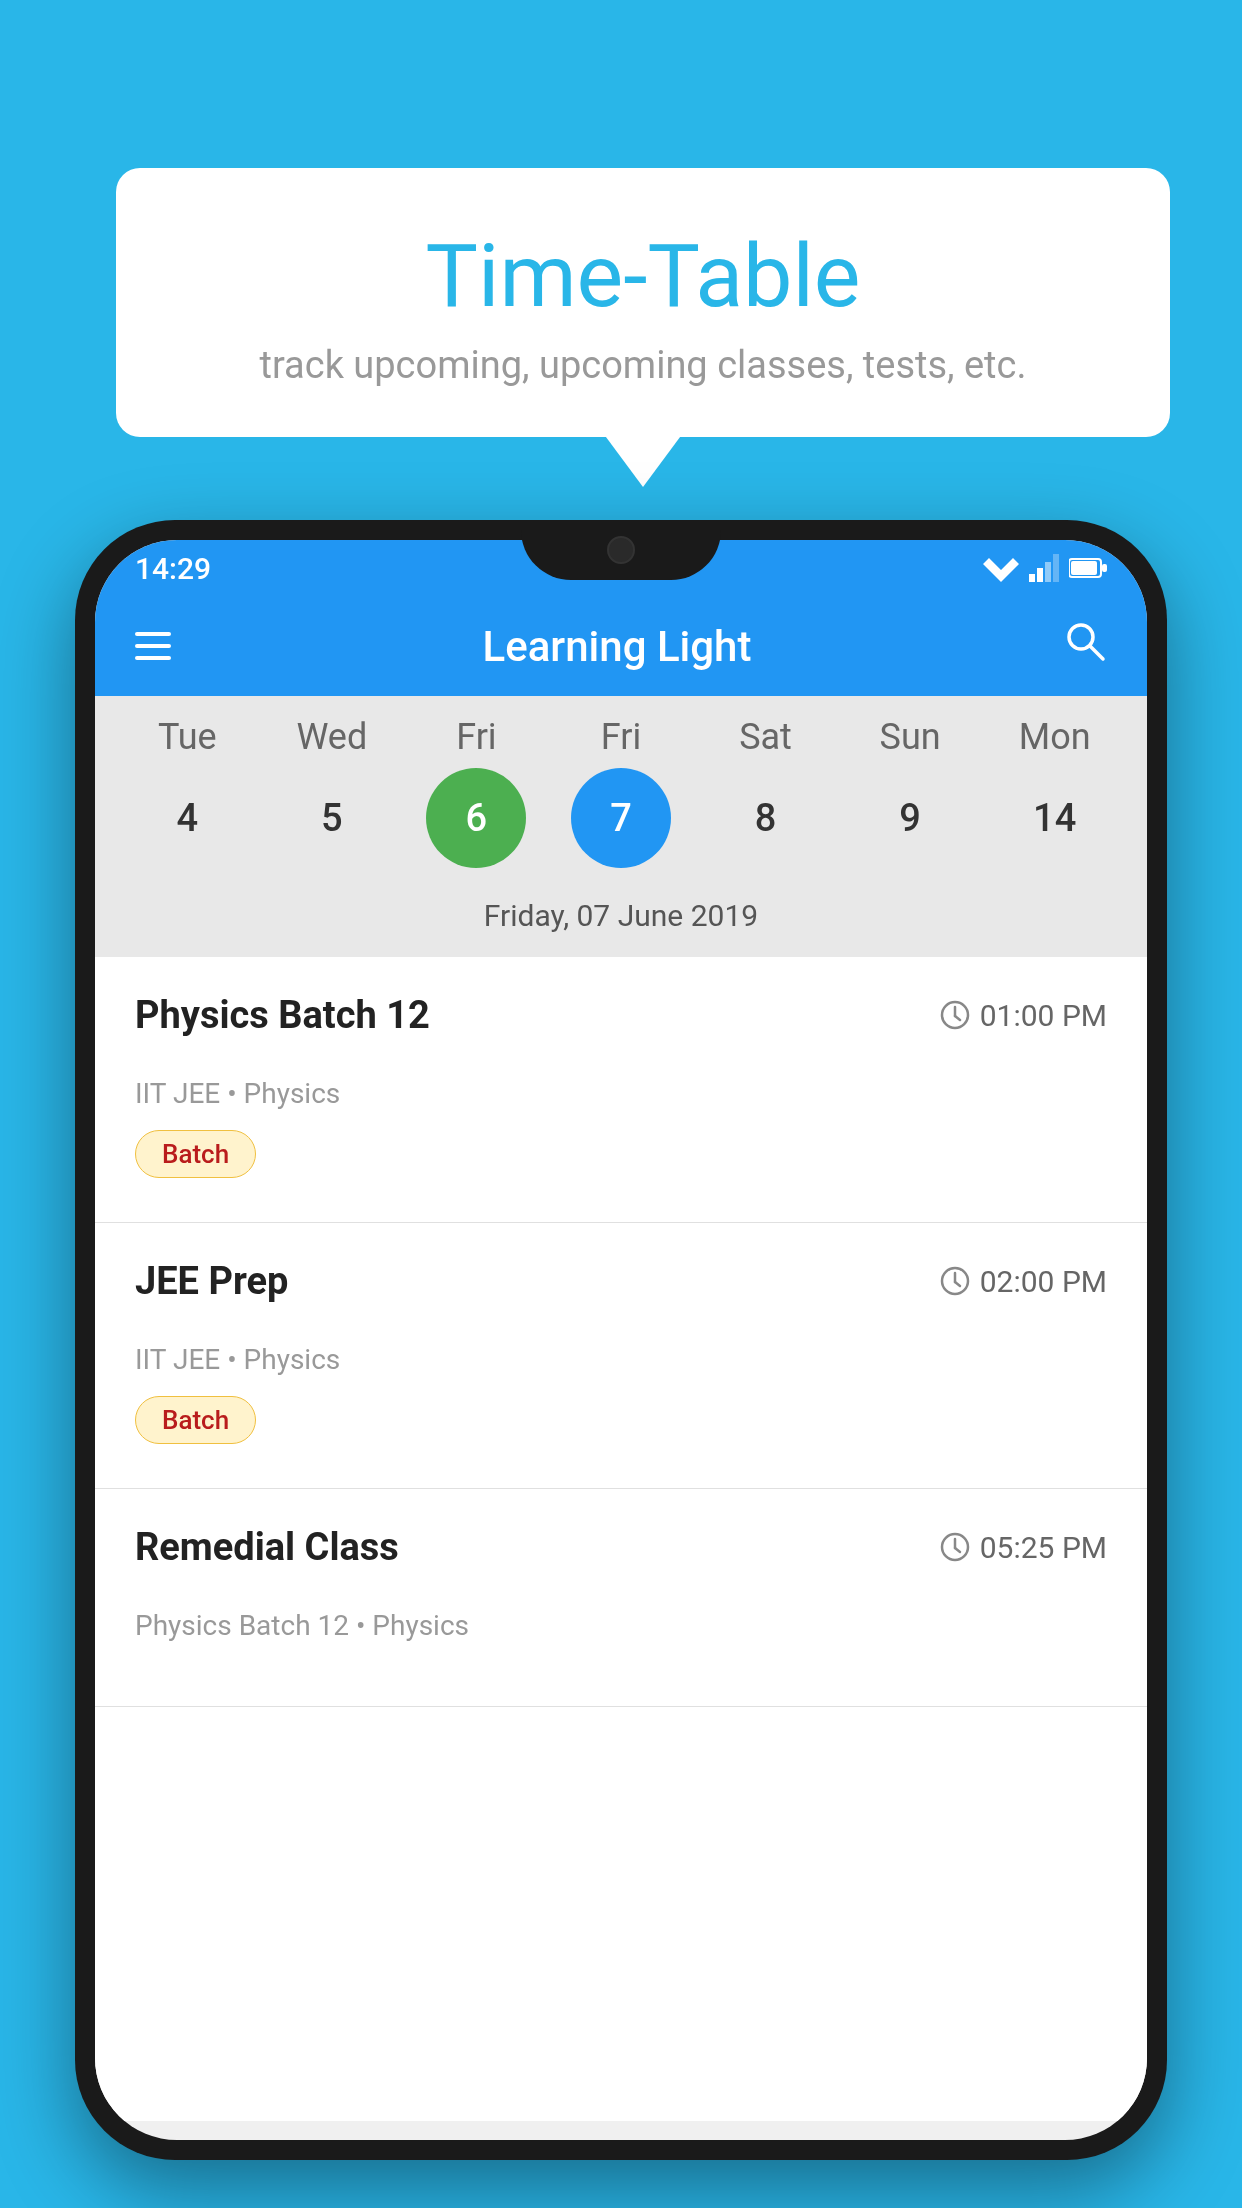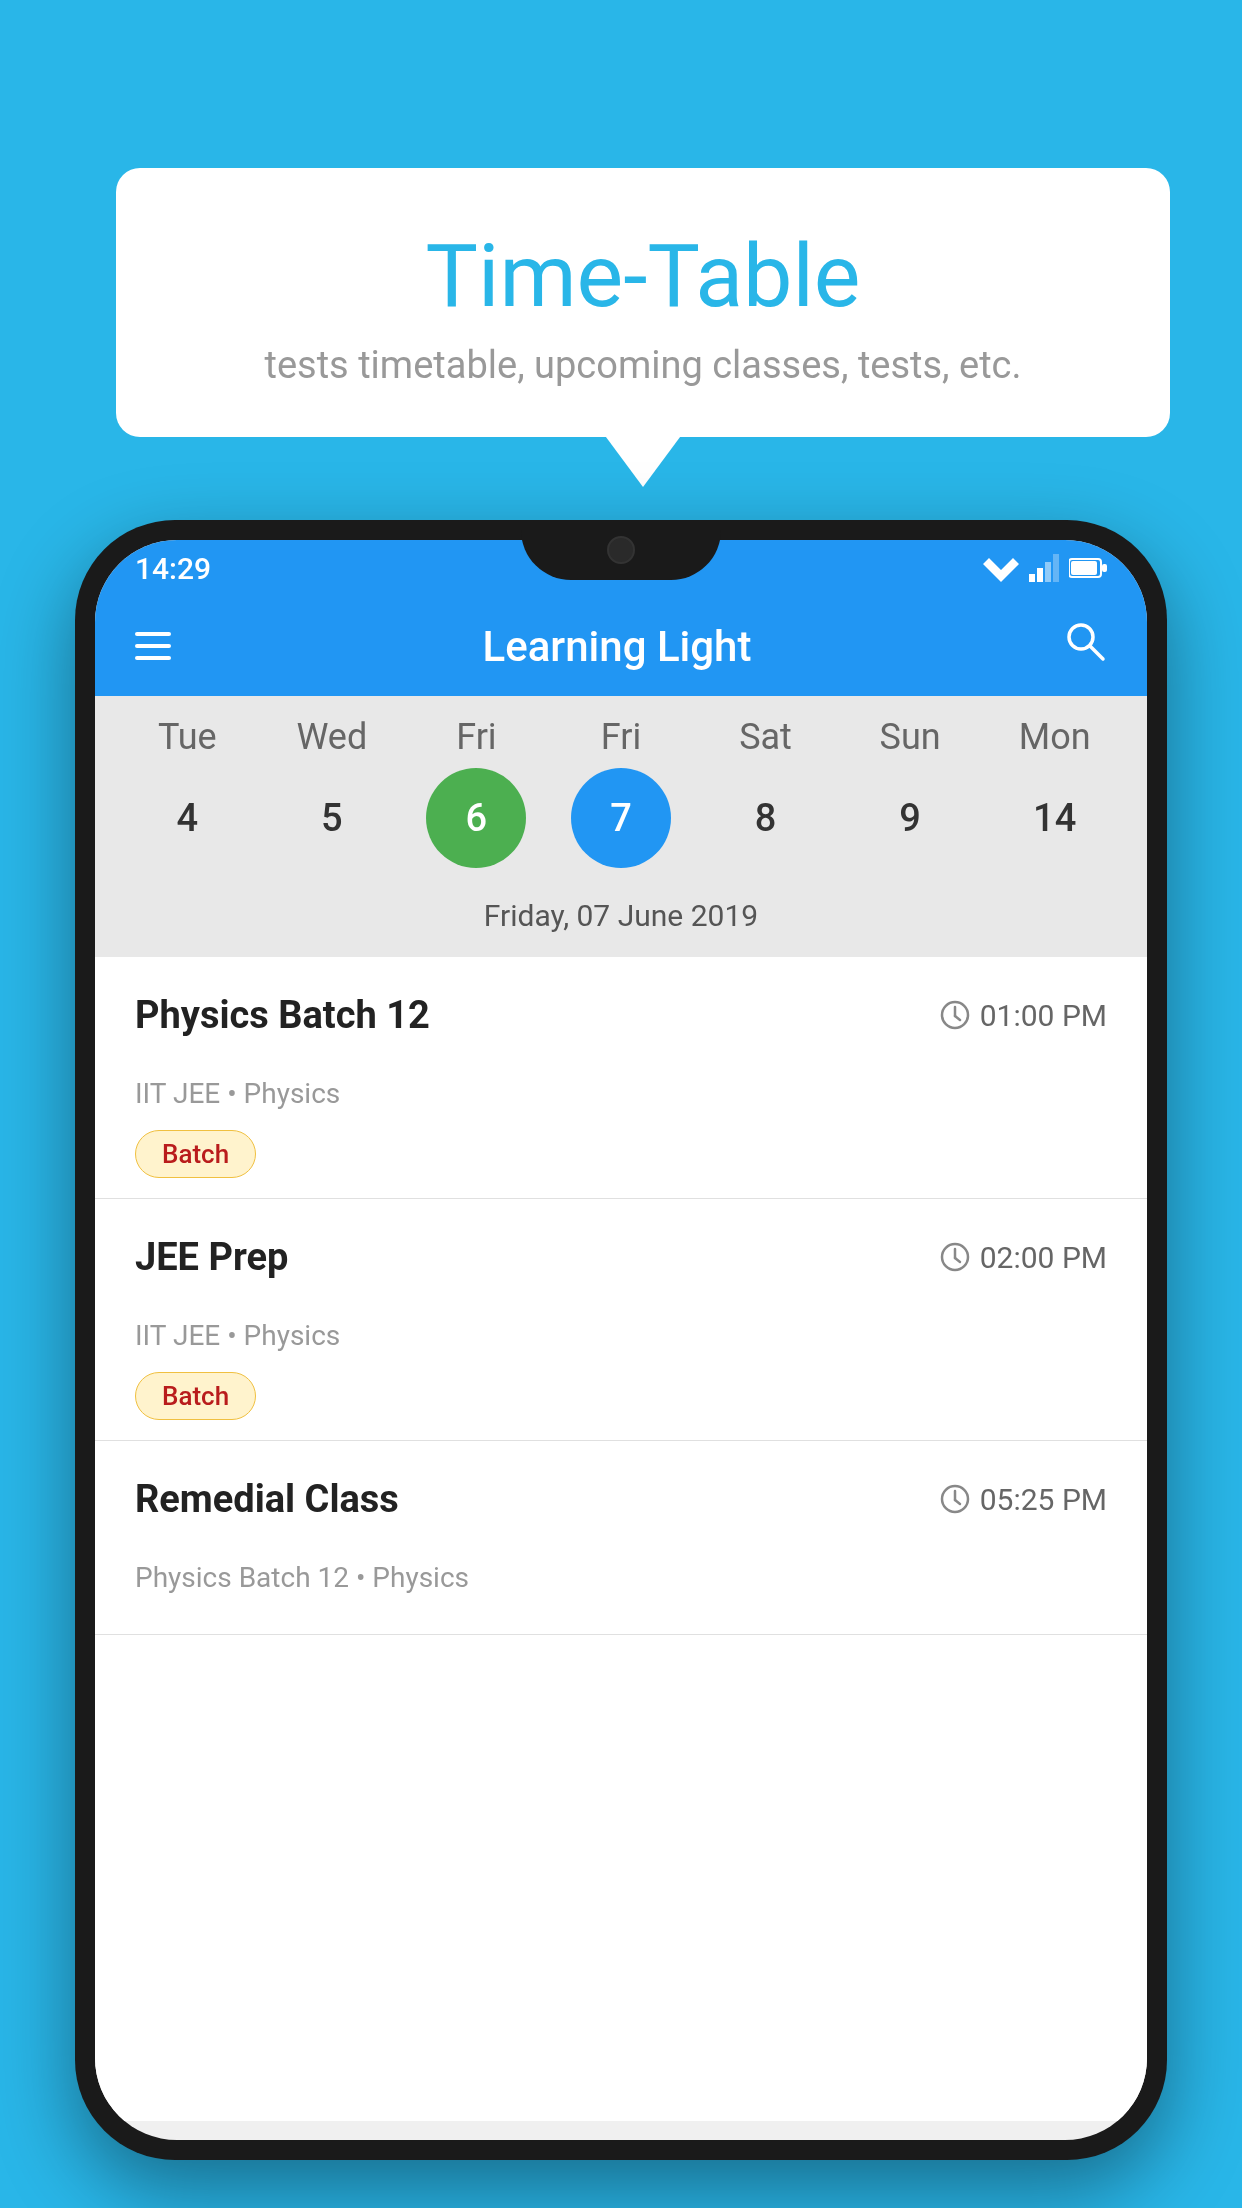--- a/index.html
+++ b/index.html
@@ -232,21 +232,21 @@
 
     
     .class-list {
       background: white;
       overflow-y: auto;
       height: calc(100% - 56px - 100px - 280px);
     }
 
     .class-item {
       background: white;
-      padding: 36px 40px 20px;
+      padding: 36px 40px 44px;
       border-bottom: 1px solid #e0e0e0;
     }
 
     .class-item-header {
       display: flex;
       justify-content: space-between;
       align-items: center;
       margin-bottom: 12px;
     }
 
@@ -282,21 +282,21 @@
       font-weight: 500;
     }
 
   </style>
 </head>
 <body>
 
 <div class="speech-bubble-container">
   <div class="speech-bubble">
     <div class="bubble-title">Time-Table</div>
-    <div class="bubble-subtitle">tests timetable, upcoming classes, tests, etc.</div>
+    <div class="bubble-subtitle">track upcoming, upcoming classes, tests, etc.</div>
   </div>
 </div>
 
 <div class="phone-frame">
   <div class="phone-outer">
 
     <div class="phone-notch">
       <div class="phone-camera"></div>
     </div>
 

